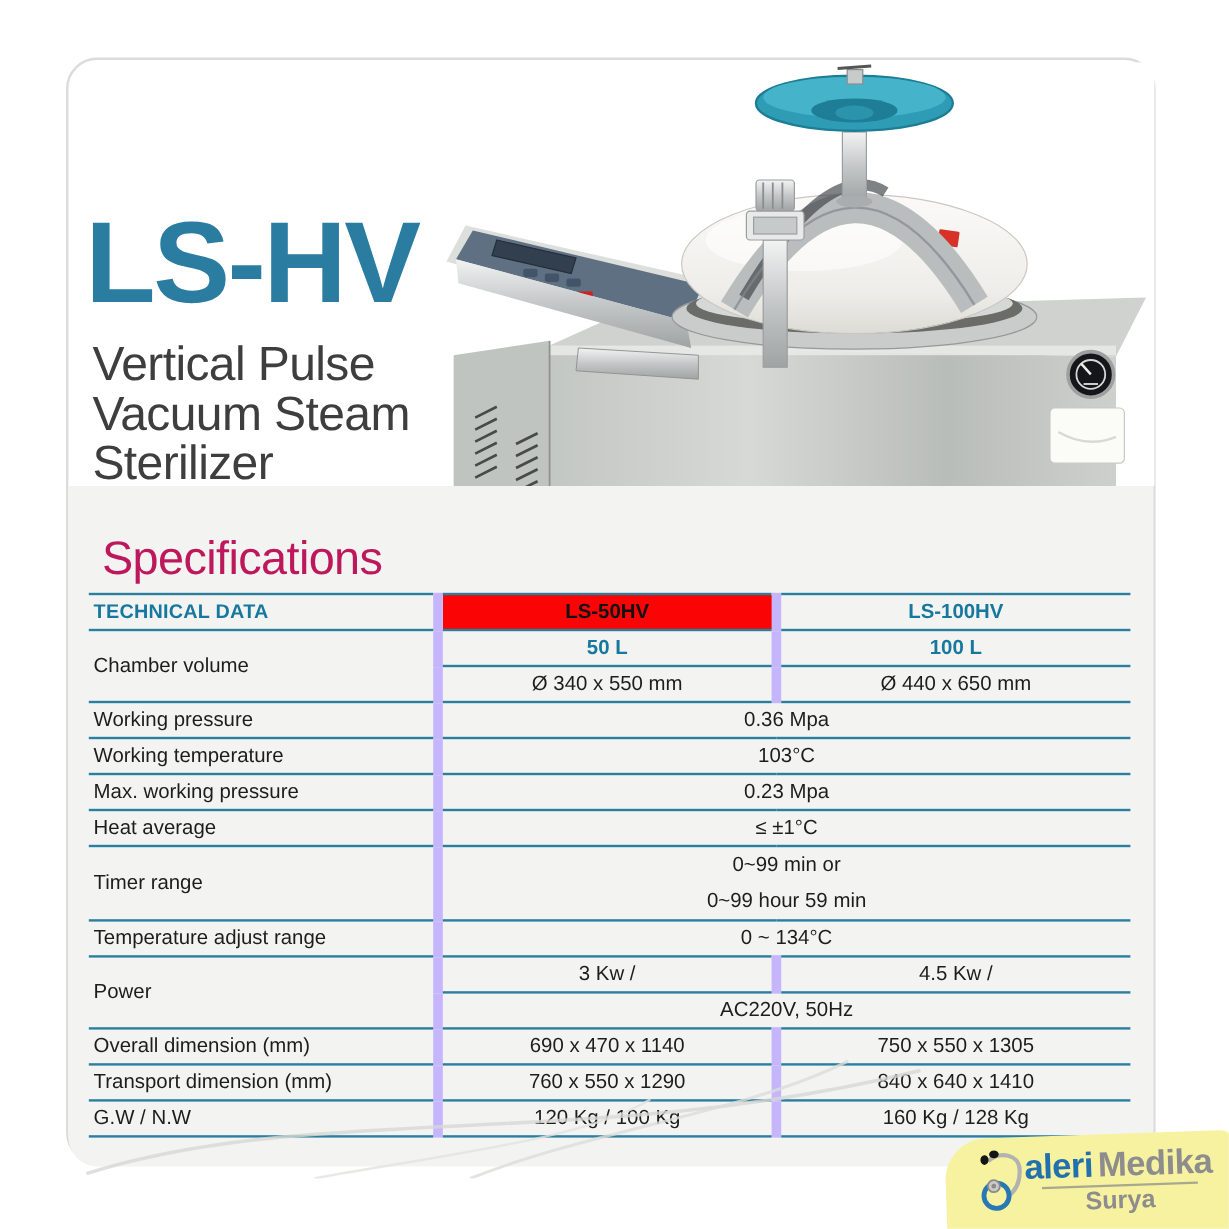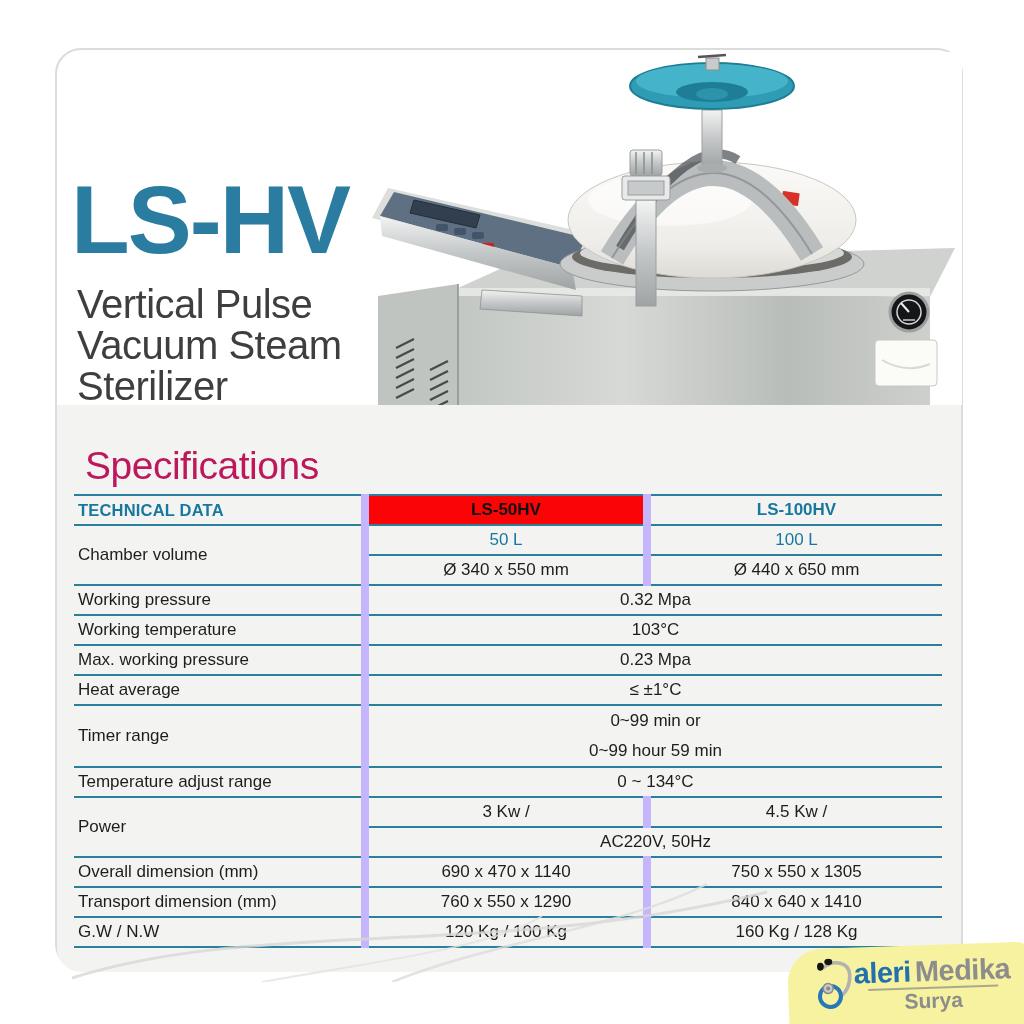--- a/index.html
+++ b/index.html
@@ -26,21 +26,21 @@
   
   .spec-table-wrap { position:absolute; left:17px; top:444px; z-index:2; }
   table.spec { border-collapse:collapse; table-layout:fixed; width:868px;
                font-size:17px; color:#1d1d1d; }
   table.spec td { padding:0 4px; height:30px; vertical-align:middle; overflow:hidden; white-space:nowrap; }
   td.lbl { text-align:left; padding-left:10px; }
   td.val { text-align:center; }
   .bt { border-top:2px solid #2b7f9e; }
   .bb { border-bottom:2px solid #2b7f9e; }
   .bl { border-left:8px solid #c4b5fd; }
-  .teal-b { color:#17789f; font-weight:normal; }
+  .teal-b { color:#17789f; font-weight:bold; }
   td.head-lbl { color:#17789f; font-weight:bold; font-size:16.5px; letter-spacing:0.2px;
                 text-align:left; padding-left:10px; height:32px;margin-top:28px; }
   td.red-cell { background:#fb0405; color:#121212; font-weight:bold; text-align:center; height:32px; }
   td.head3 { color:#17789f; font-weight:bold; text-align:center; height:32px; }
   td.two-line { height:61px; vertical-align:top; }
   td.two-line div { line-height:30px; text-align:center; }
   td.vtop { vertical-align:top; padding-top:4px; }
 
   
   .photo { position:absolute; left:313px; top:2px; width:592px; height:353px;
@@ -209,21 +209,21 @@
             <td class="lbl bb vtop" rowspan="2">Chamber volume</td>
             <td class="val teal-b bb bl">50 L</td>
             <td class="val teal-b bb bl">100 L</td>
           </tr>
           <tr>
             <td class="val bb bl">Ø 340 x 550 mm</td>
             <td class="val bb bl">Ø 440 x 650 mm</td>
           </tr>
           <tr>
             <td class="lbl bb">Working pressure</td>
-            <td class="val bb bl" colspan="2">0.32 Mpa</td>
+            <td class="val bb bl" colspan="2">0.36 Mpa</td>
           </tr>
           <tr>
             <td class="lbl bb">Working temperature</td>
             <td class="val bb bl" colspan="2">103°C</td>
           </tr>
           <tr>
             <td class="lbl bb">Max. working pressure</td>
             <td class="val bb bl" colspan="2">0.23 Mpa</td>
           </tr>
           <tr>

